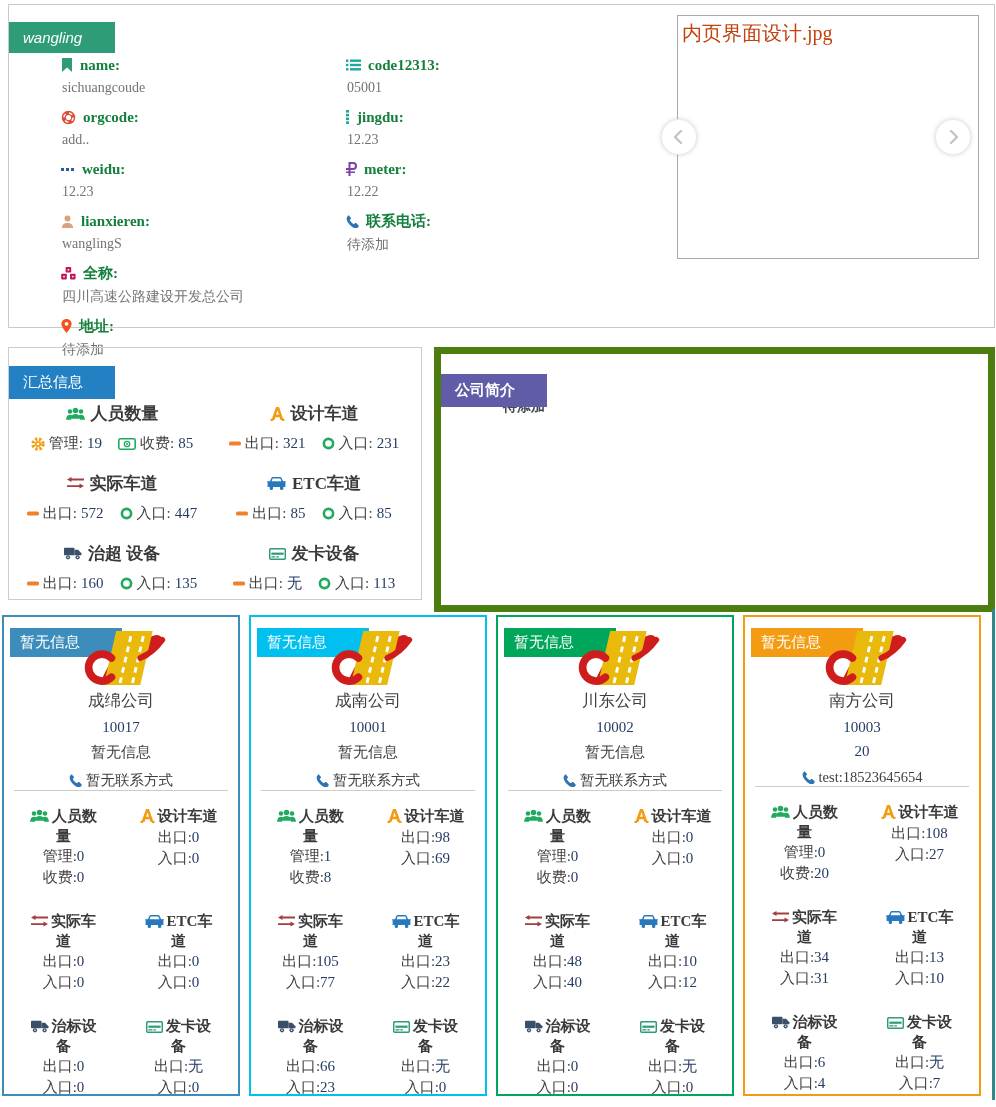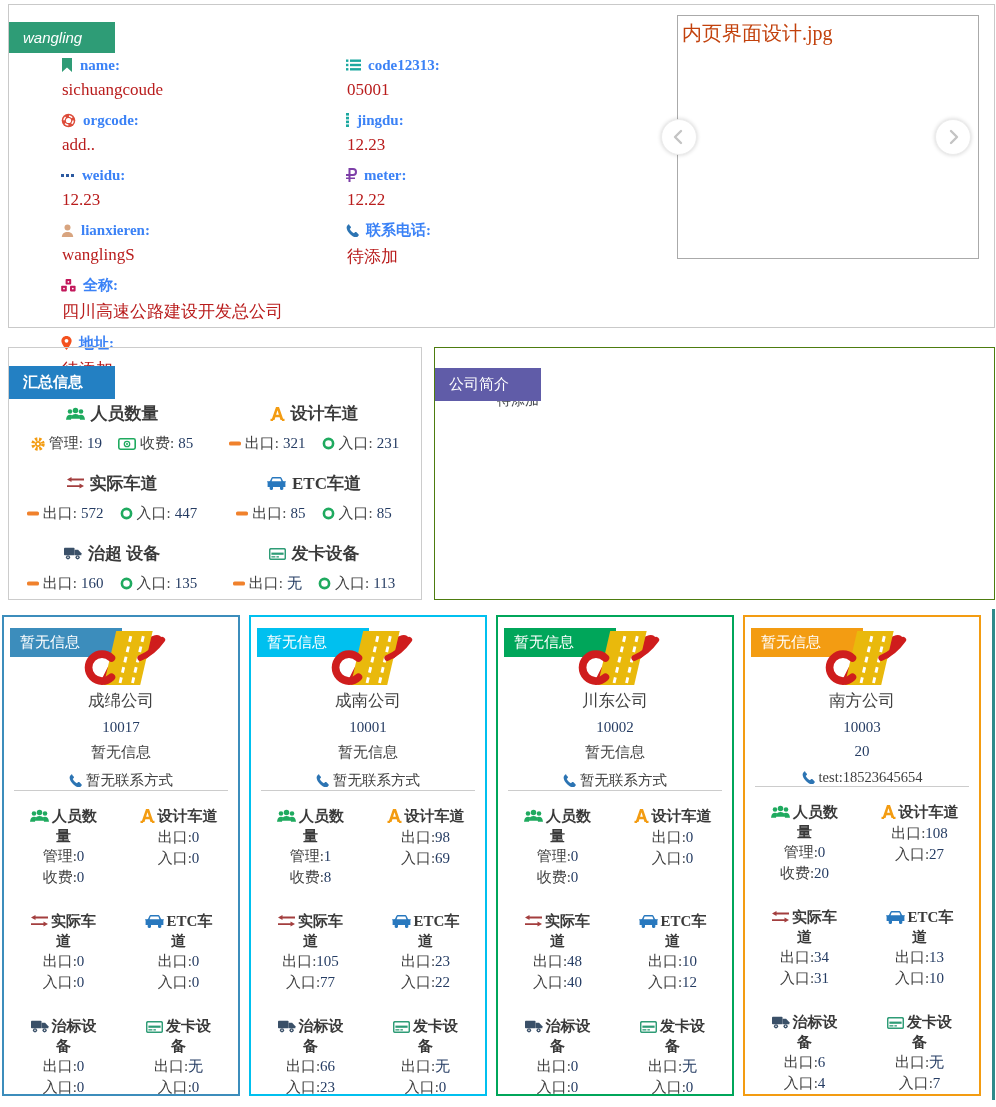--- a/index.html
+++ b/index.html
@@ -7,36 +7,36 @@
   .num{color:#253c63;}
   .lbl::after{content:":";}
   .ic{display:inline-block;vertical-align:-2px;line-height:0;}
   .panel-tab{position:absolute;left:0;color:#fff;font-family:"Liberation Sans","DejaVu Sans",sans-serif;font-size:15px;padding:7px 14px;min-width:78px;z-index:3;}
   
   .top-panel{position:absolute;top:4px;left:8px;right:1px;height:322px;border:1px solid #c9c9c9;}
   .top-panel .panel-tab{top:17px;}
   .fields-row{display:flex;padding:50px 0 0 52px;}
   .fields-col.left{width:285px;}
   .fields-col.right{width:310px;}
-  .field-label{display:flex;align-items:center;gap:7px;font-size:15px;font-weight:bold;color:#3b82f6;height:20px;}
-  .field-value{font-size:17px;margin:5px 0 10px 1px;color:#b91c1c;min-height:17px;}
+  .field-label{display:flex;align-items:center;gap:7px;font-size:15px;font-weight:bold;color:#15803d;height:20px;}
+  .field-value{font-size:14px;margin:5px 0 10px 1px;color:#737373;min-height:17px;}
   .carousel{position:absolute;top:10px;right:15px;width:300px;height:242px;border:1px solid #aaa;background:#fff;}
   .carousel-caption{padding:4px 2px 0 4px;font-size:20px;color:#c2410c;}
   .car-nav{position:absolute;top:103px;width:36px;height:36px;border-radius:50%;background:#fff;border:1px solid #ececec;box-shadow:0 0 4px rgba(0,0,0,.18);display:flex;align-items:center;justify-content:center;cursor:pointer;padding:0;}
   .car-nav.prev{left:-17px;}
   .car-nav.next{right:7px;}
   
   .summary-panel{position:absolute;top:347px;left:8px;width:412px;height:251px;border:1px solid #ccc;}
   .summary-panel .panel-tab{top:18px;}
   .summary-grid{display:grid;grid-template-columns:1fr 1fr;padding:54px 6px 0 2px;row-gap:19px;text-align:center;}
   .gtitle{font-size:17px;font-weight:bold;display:flex;align-items:center;justify-content:center;gap:6px;color:#3a3a3a;}
   .gtitle .ic{vertical-align:-3px;}
   .gitems{margin-top:9px;font-size:15px;display:flex;justify-content:center;gap:16px;white-space:nowrap;}
   .gitem{display:inline-flex;align-items:center;gap:4px;}
-  .profile-panel{position:absolute;top:347px;left:434px;right:1px;height:251px;border:1px solid #4d7c0f;}
+  .profile-panel{position:absolute;top:347px;left:434px;right:1px;height:251px;border:7px solid #4d7c0f;font-weight:bold;}
   .profile-panel .panel-tab{top:20px;}
   .profile-content{position:absolute;top:44px;left:62px;font-size:14px;z-index:1;color:#44484f;}
   
   .cards-row{position:absolute;top:615px;left:2px;right:1px;height:485px;display:flex;gap:9px;}
   .card{width:238px;height:481px;border:2px solid #888;position:relative;box-sizing:border-box;background:#fff;}
   .card-tab{position:absolute;top:11px;left:6px;color:#fff;font-family:"Liberation Sans","DejaVu Sans",sans-serif;font-size:15px;padding:5px 10px;min-width:92px;z-index:1;}
   .logo{display:block;width:96px;margin:12px auto 0;position:relative;z-index:2;line-height:0;}
   .cname{text-align:center;font-size:16.5px;margin-top:3px;}
   .ccode{text-align:center;font-size:15px;margin-top:7px;}
   .cinfo{text-align:center;font-size:15px;margin-top:7px;}
@@ -177,21 +177,21 @@
       </button>
     <button class="car-nav next" id="nav-next">
         <span class="ic"><svg width="16" height="16" viewBox="0 0 16 16" fill="none" stroke="#c4c4c4" stroke-width="2.4" stroke-linecap="round" stroke-linejoin="round">
             <path d="M6 2l6 6-6 6"></path>
           </svg></span>
       </button>
   </div>
 </div>
 
 <div class="summary-panel">
-  <div class="panel-tab" id="tab-summary" style="background: rgb(35, 128, 195); font-weight: bold;">汇总信息</div>
+  <div class="panel-tab" id="tab-summary" style="background: rgb(35, 128, 195);">汇总信息</div>
   <div class="summary-grid" id="summary-grid">
   <div class="sgroup">
     <div class="gtitle">
           <span class="ic"><svg width="19" height="14" viewBox="0 0 20 14" fill="#1faa5f">
               <circle cx="4.2" cy="4.4" r="2.4"></circle>
               <circle cx="15.8" cy="4.4" r="2.4"></circle>
               <circle cx="10" cy="3.4" r="2.9"></circle>
               <path d="M10 7c2.2 0 4 1.2 4.6 3.2l.4 1.8H5l.4-1.8C6 8.2 7.8 7 10 7z"></path>
               <path d="M4.2 7.8c1 0 1.9.3 2.6.8-.6.7-1 1.5-1.2 2.4l-.3 2H0l.5-2.2c.4-1.8 1.8-3 3.7-3z"></path>
               <path d="M15.8 7.8c1.9 0 3.3 1.2 3.7 3l.5 2.2h-5.3l-.3-2c-.2-.9-.6-1.7-1.2-2.4.7-.5 1.6-.8 2.6-.8z"></path>

